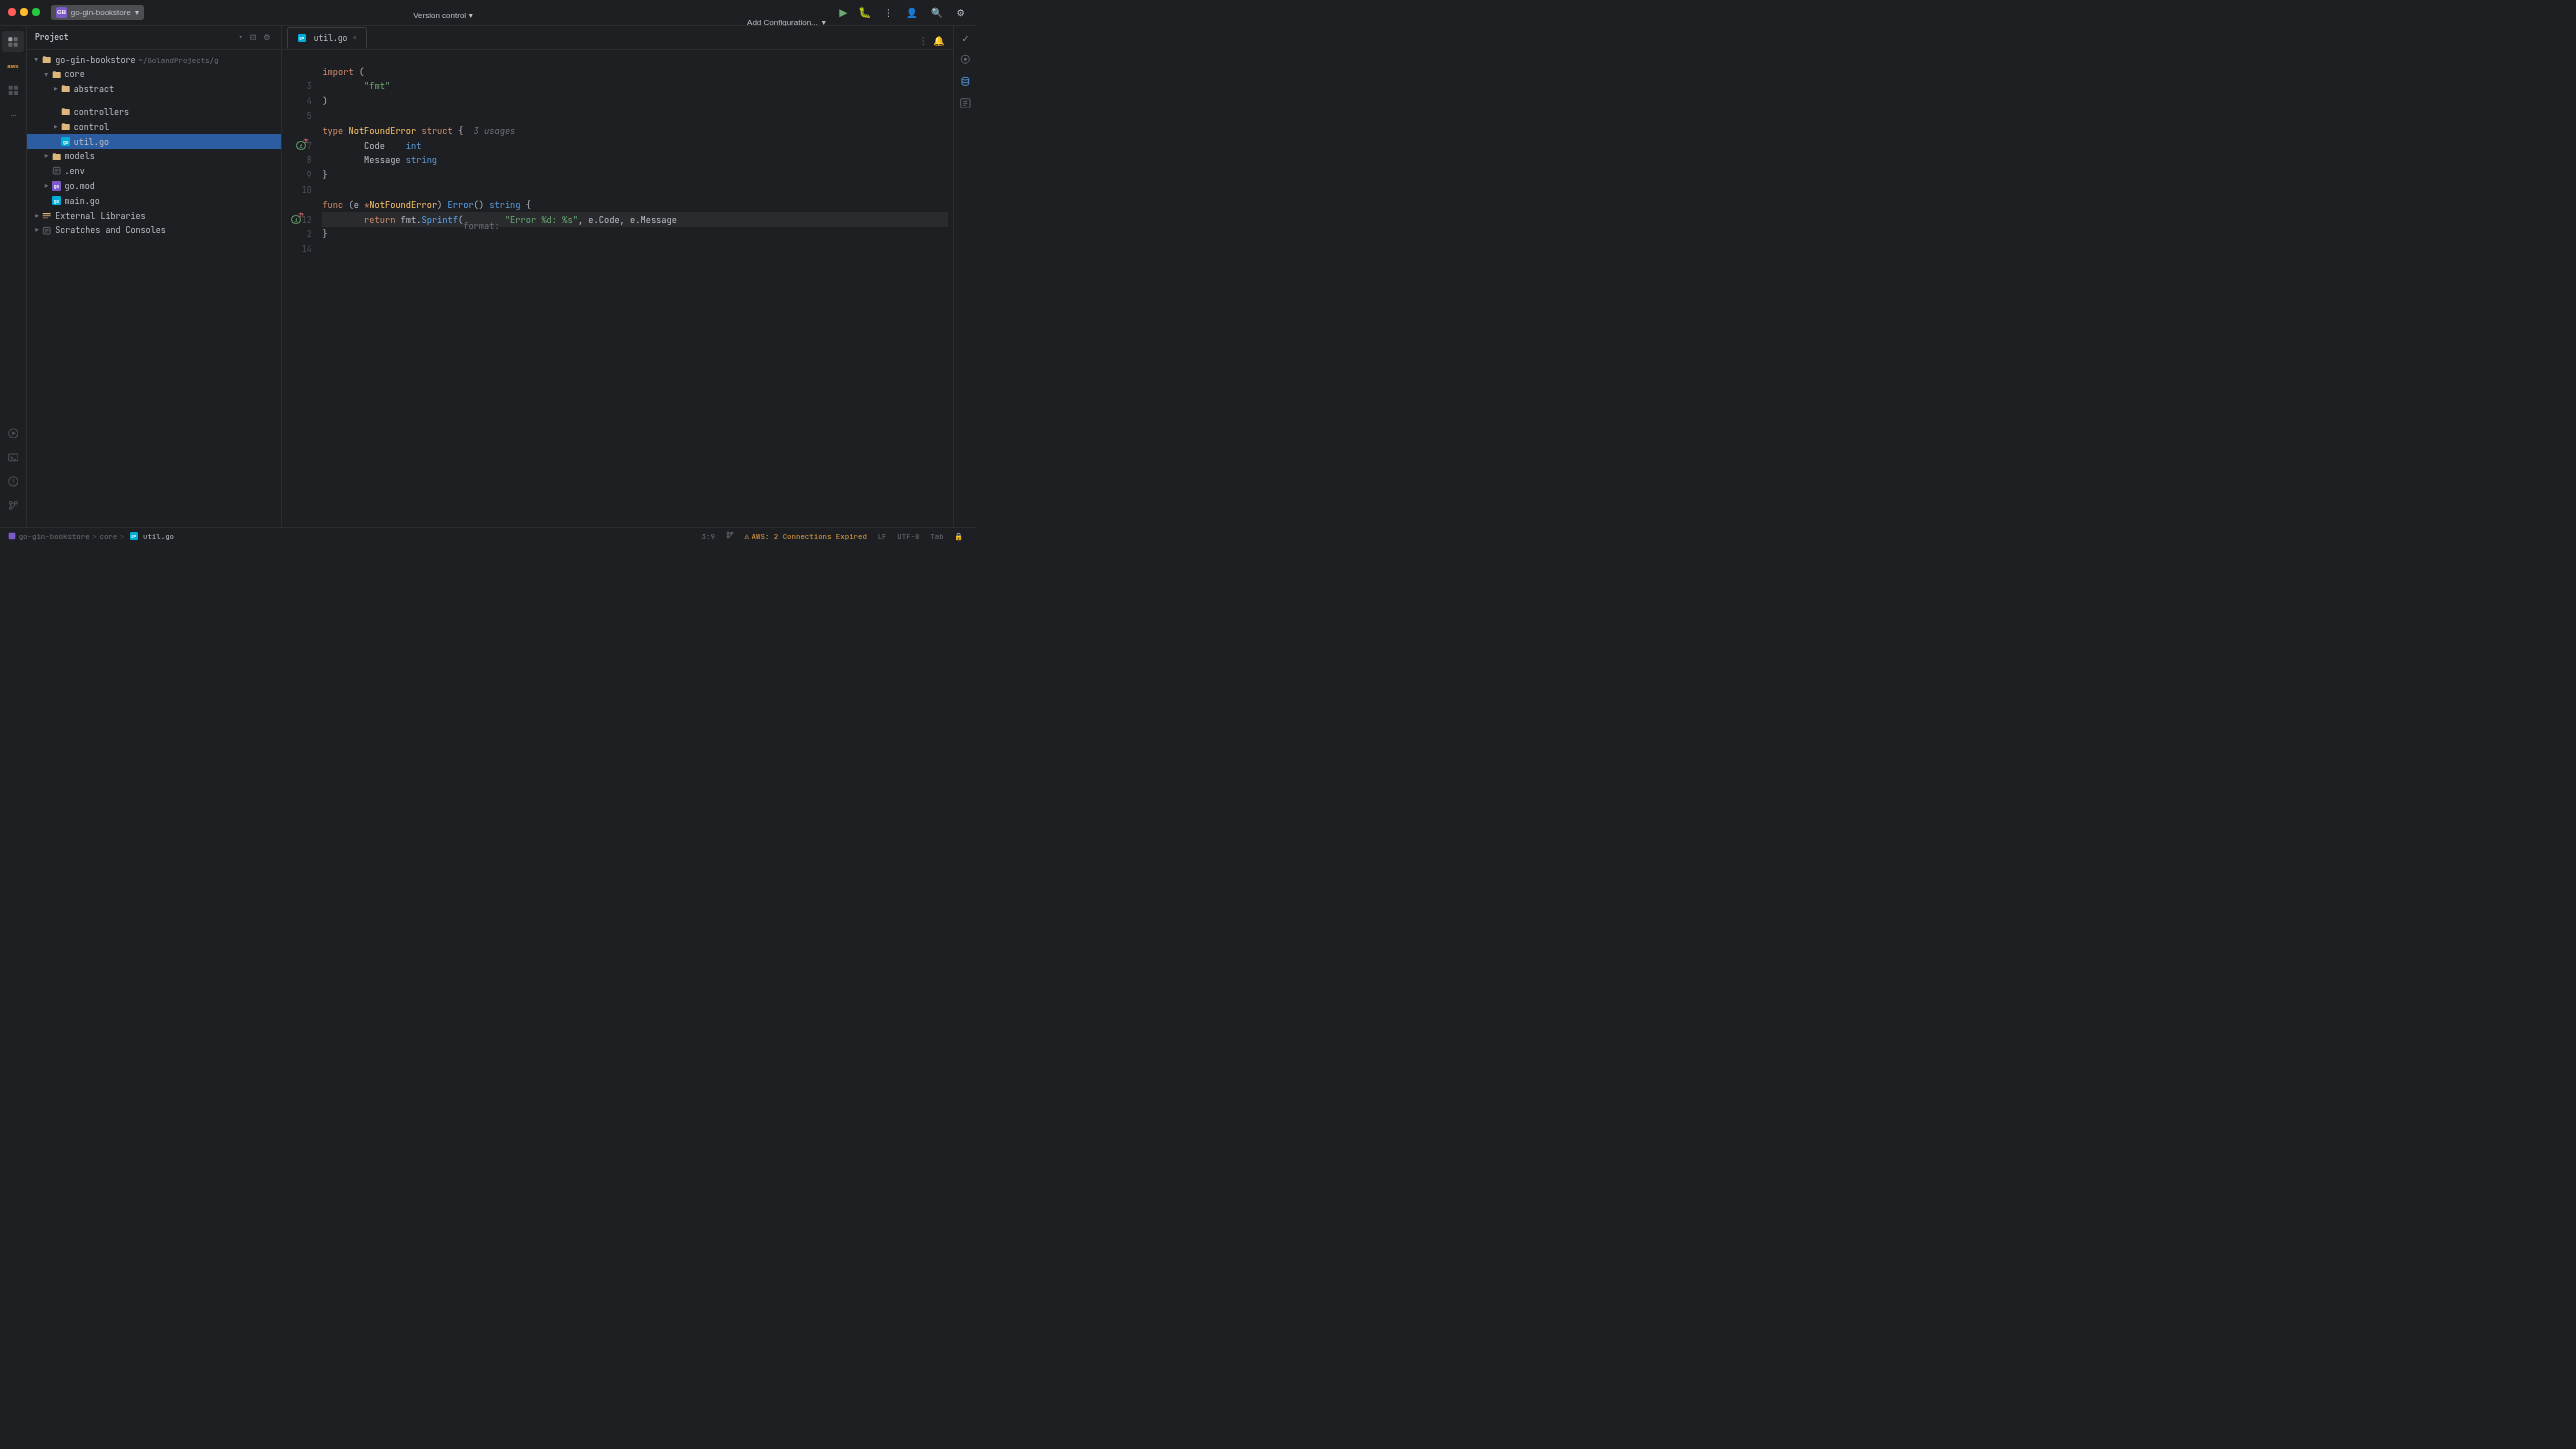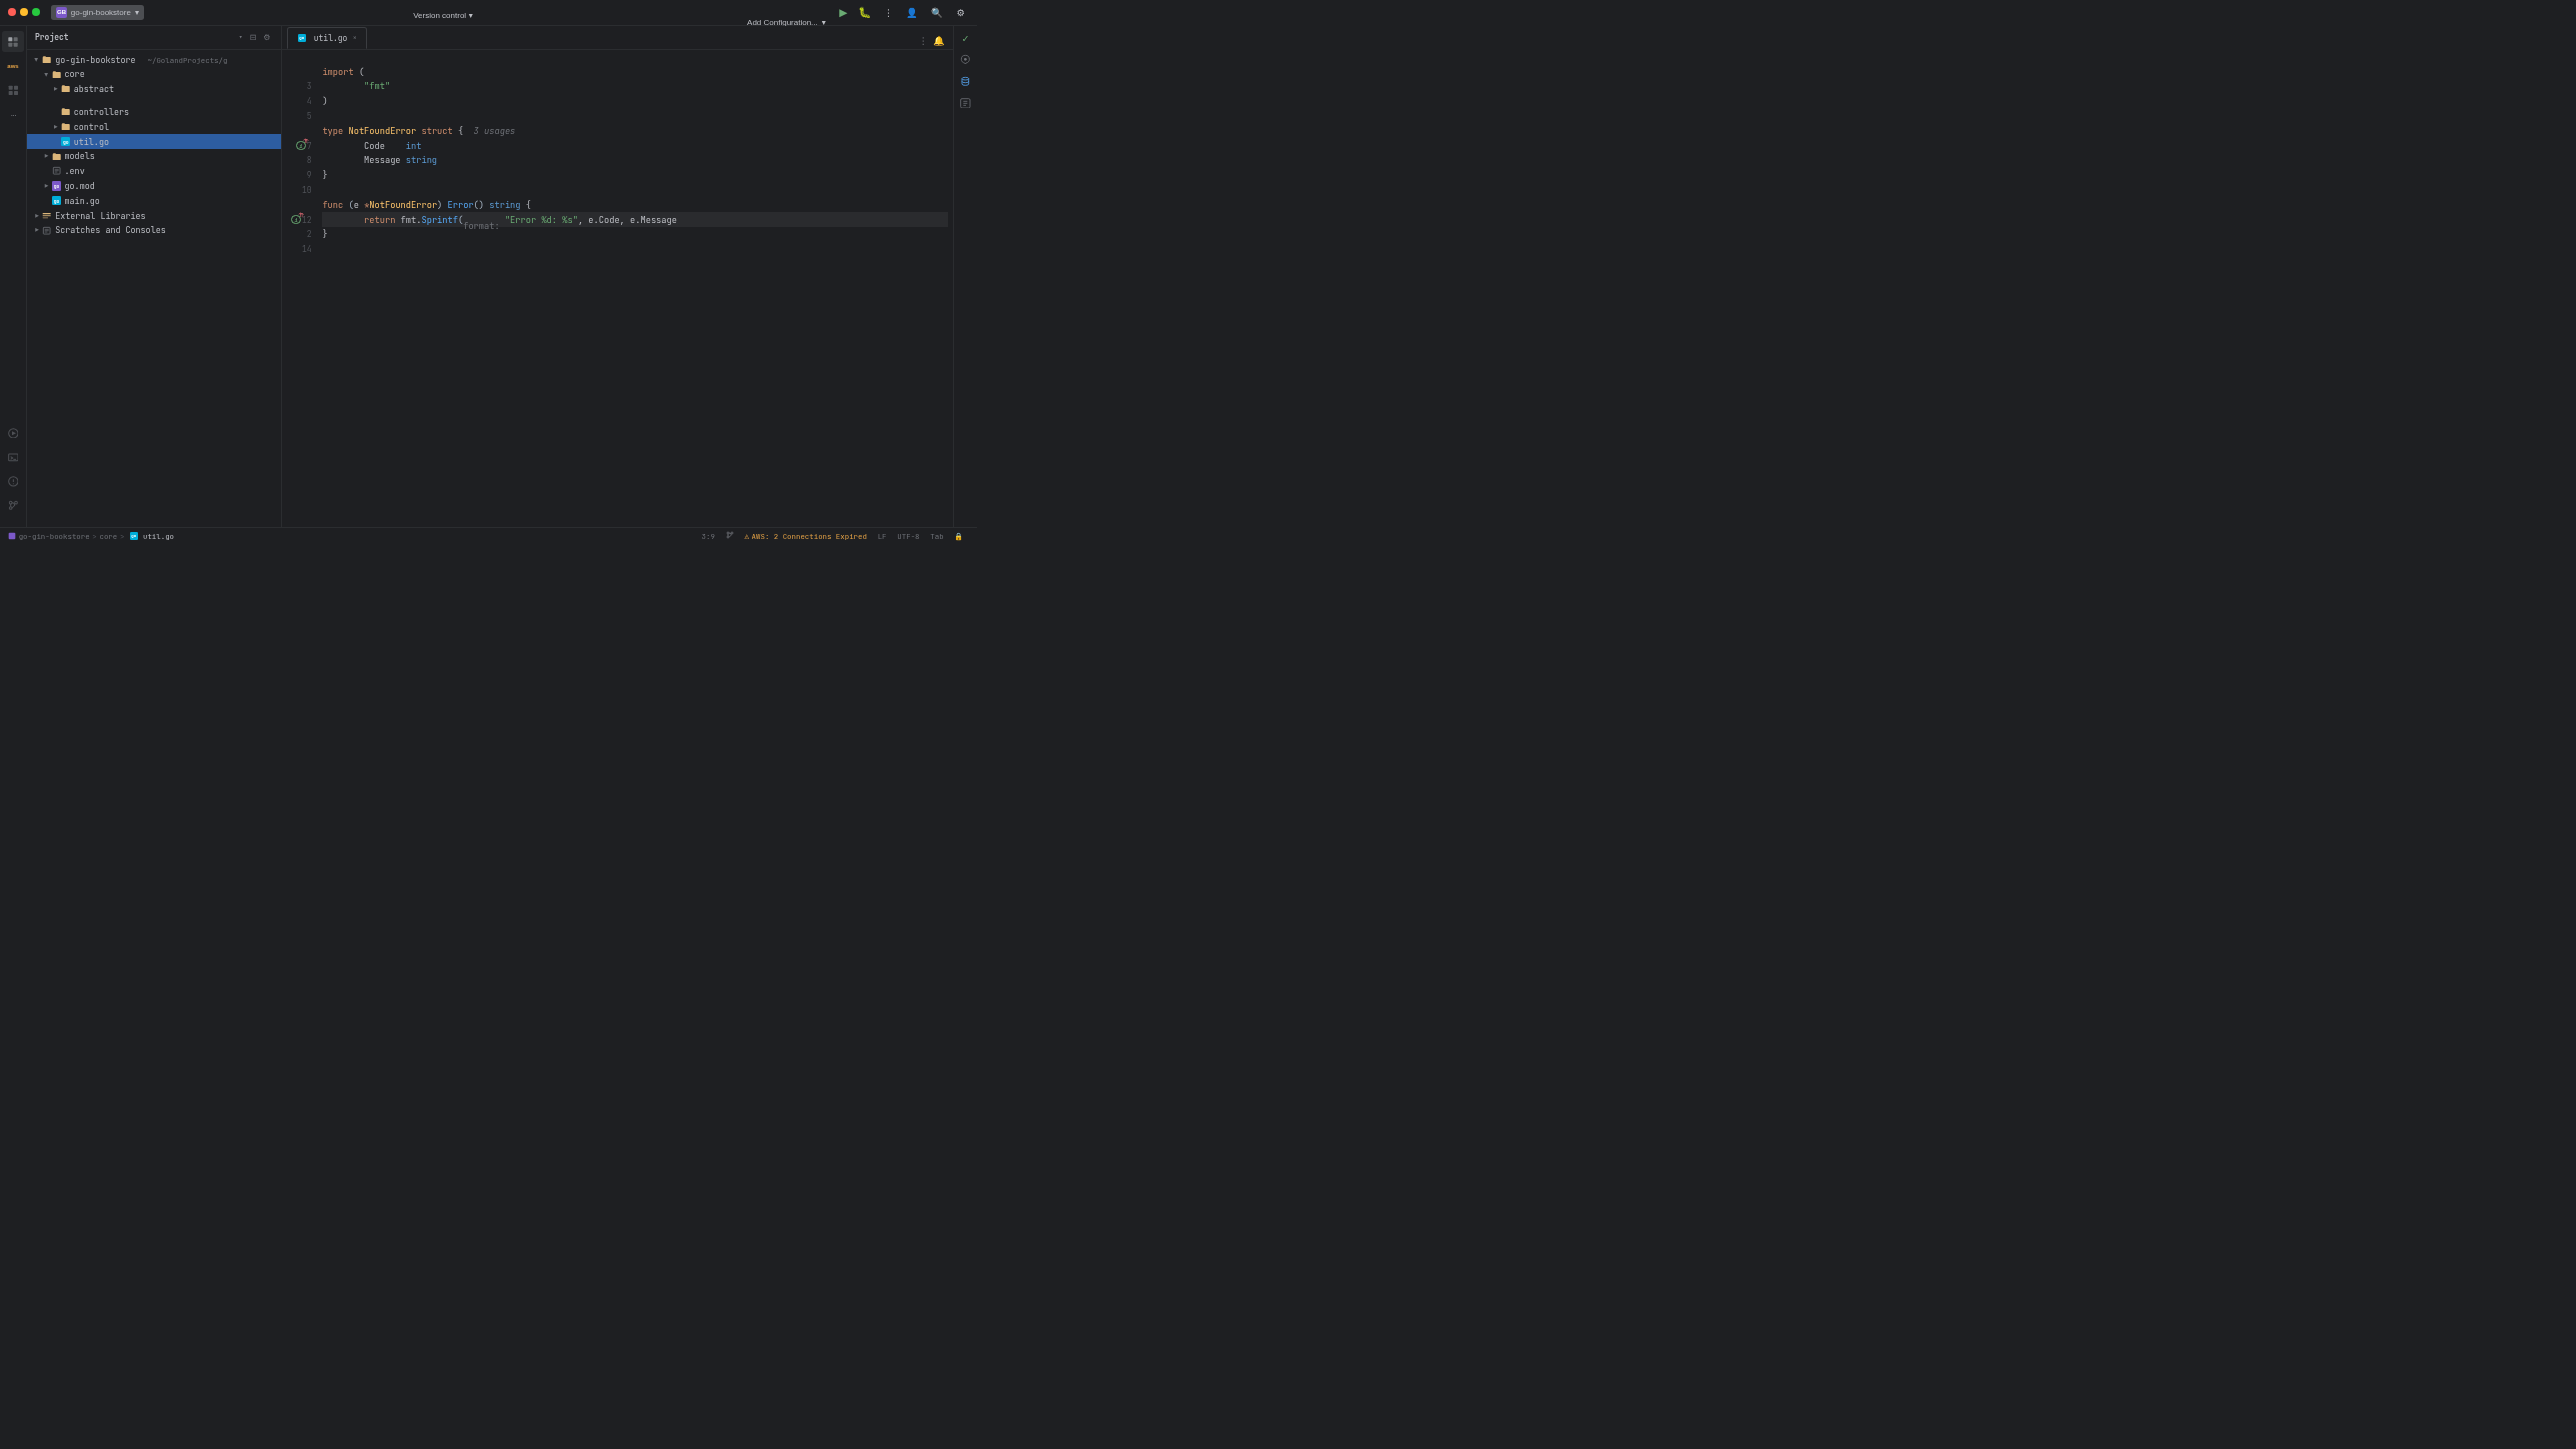--- a/index.html
+++ b/index.html
@@ -270,21 +270,21 @@
       color: white;
       font-weight: bold;
     }
     .tree-label {
       font-size: 8.4px;
       color: #bcbec4;
       white-space: nowrap;
       overflow: hidden;
       text-overflow: ellipsis;
     }
-    .tree-label.path { color: #6e7177; font-size: 7.4px; margin-left: 12px; }
+    .tree-label.path { color: #6e7177; font-size: 7.4px; margin-left: 3px; }
 
     
     .editor-area {
       flex: 1;
       display: flex;
       flex-direction: column;
       background: #1e1f22;
       overflow: hidden;
     }
     .editor-tabs {

